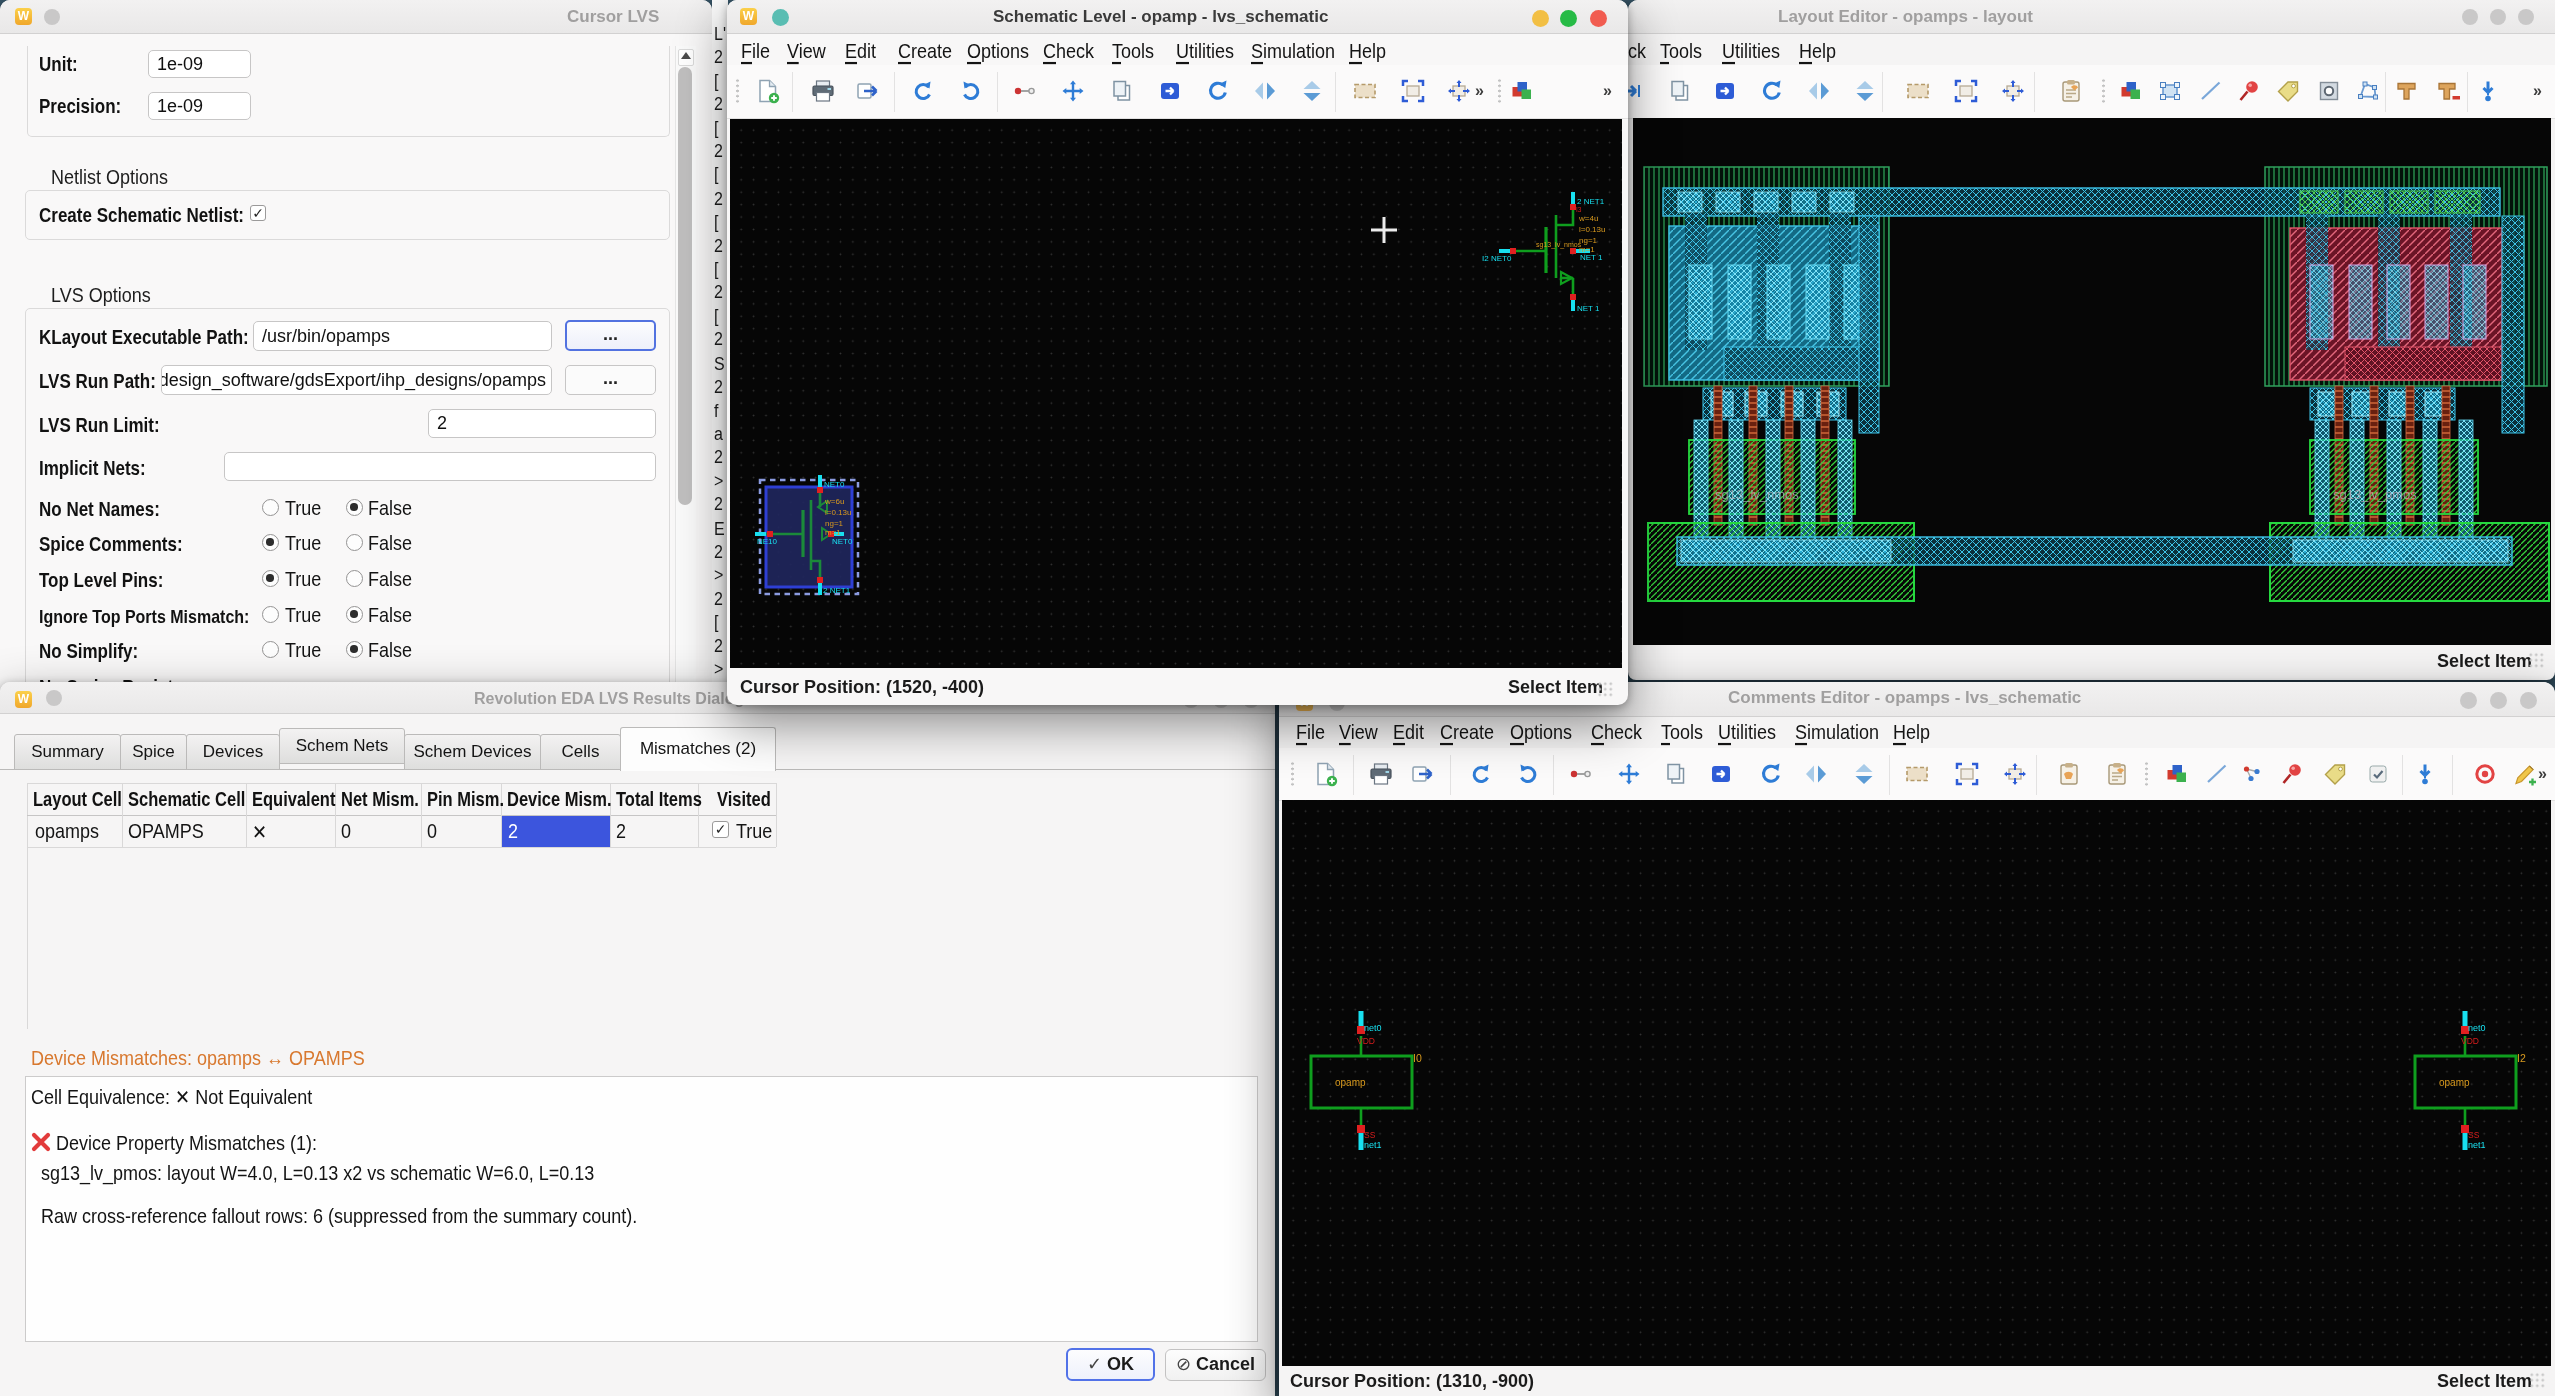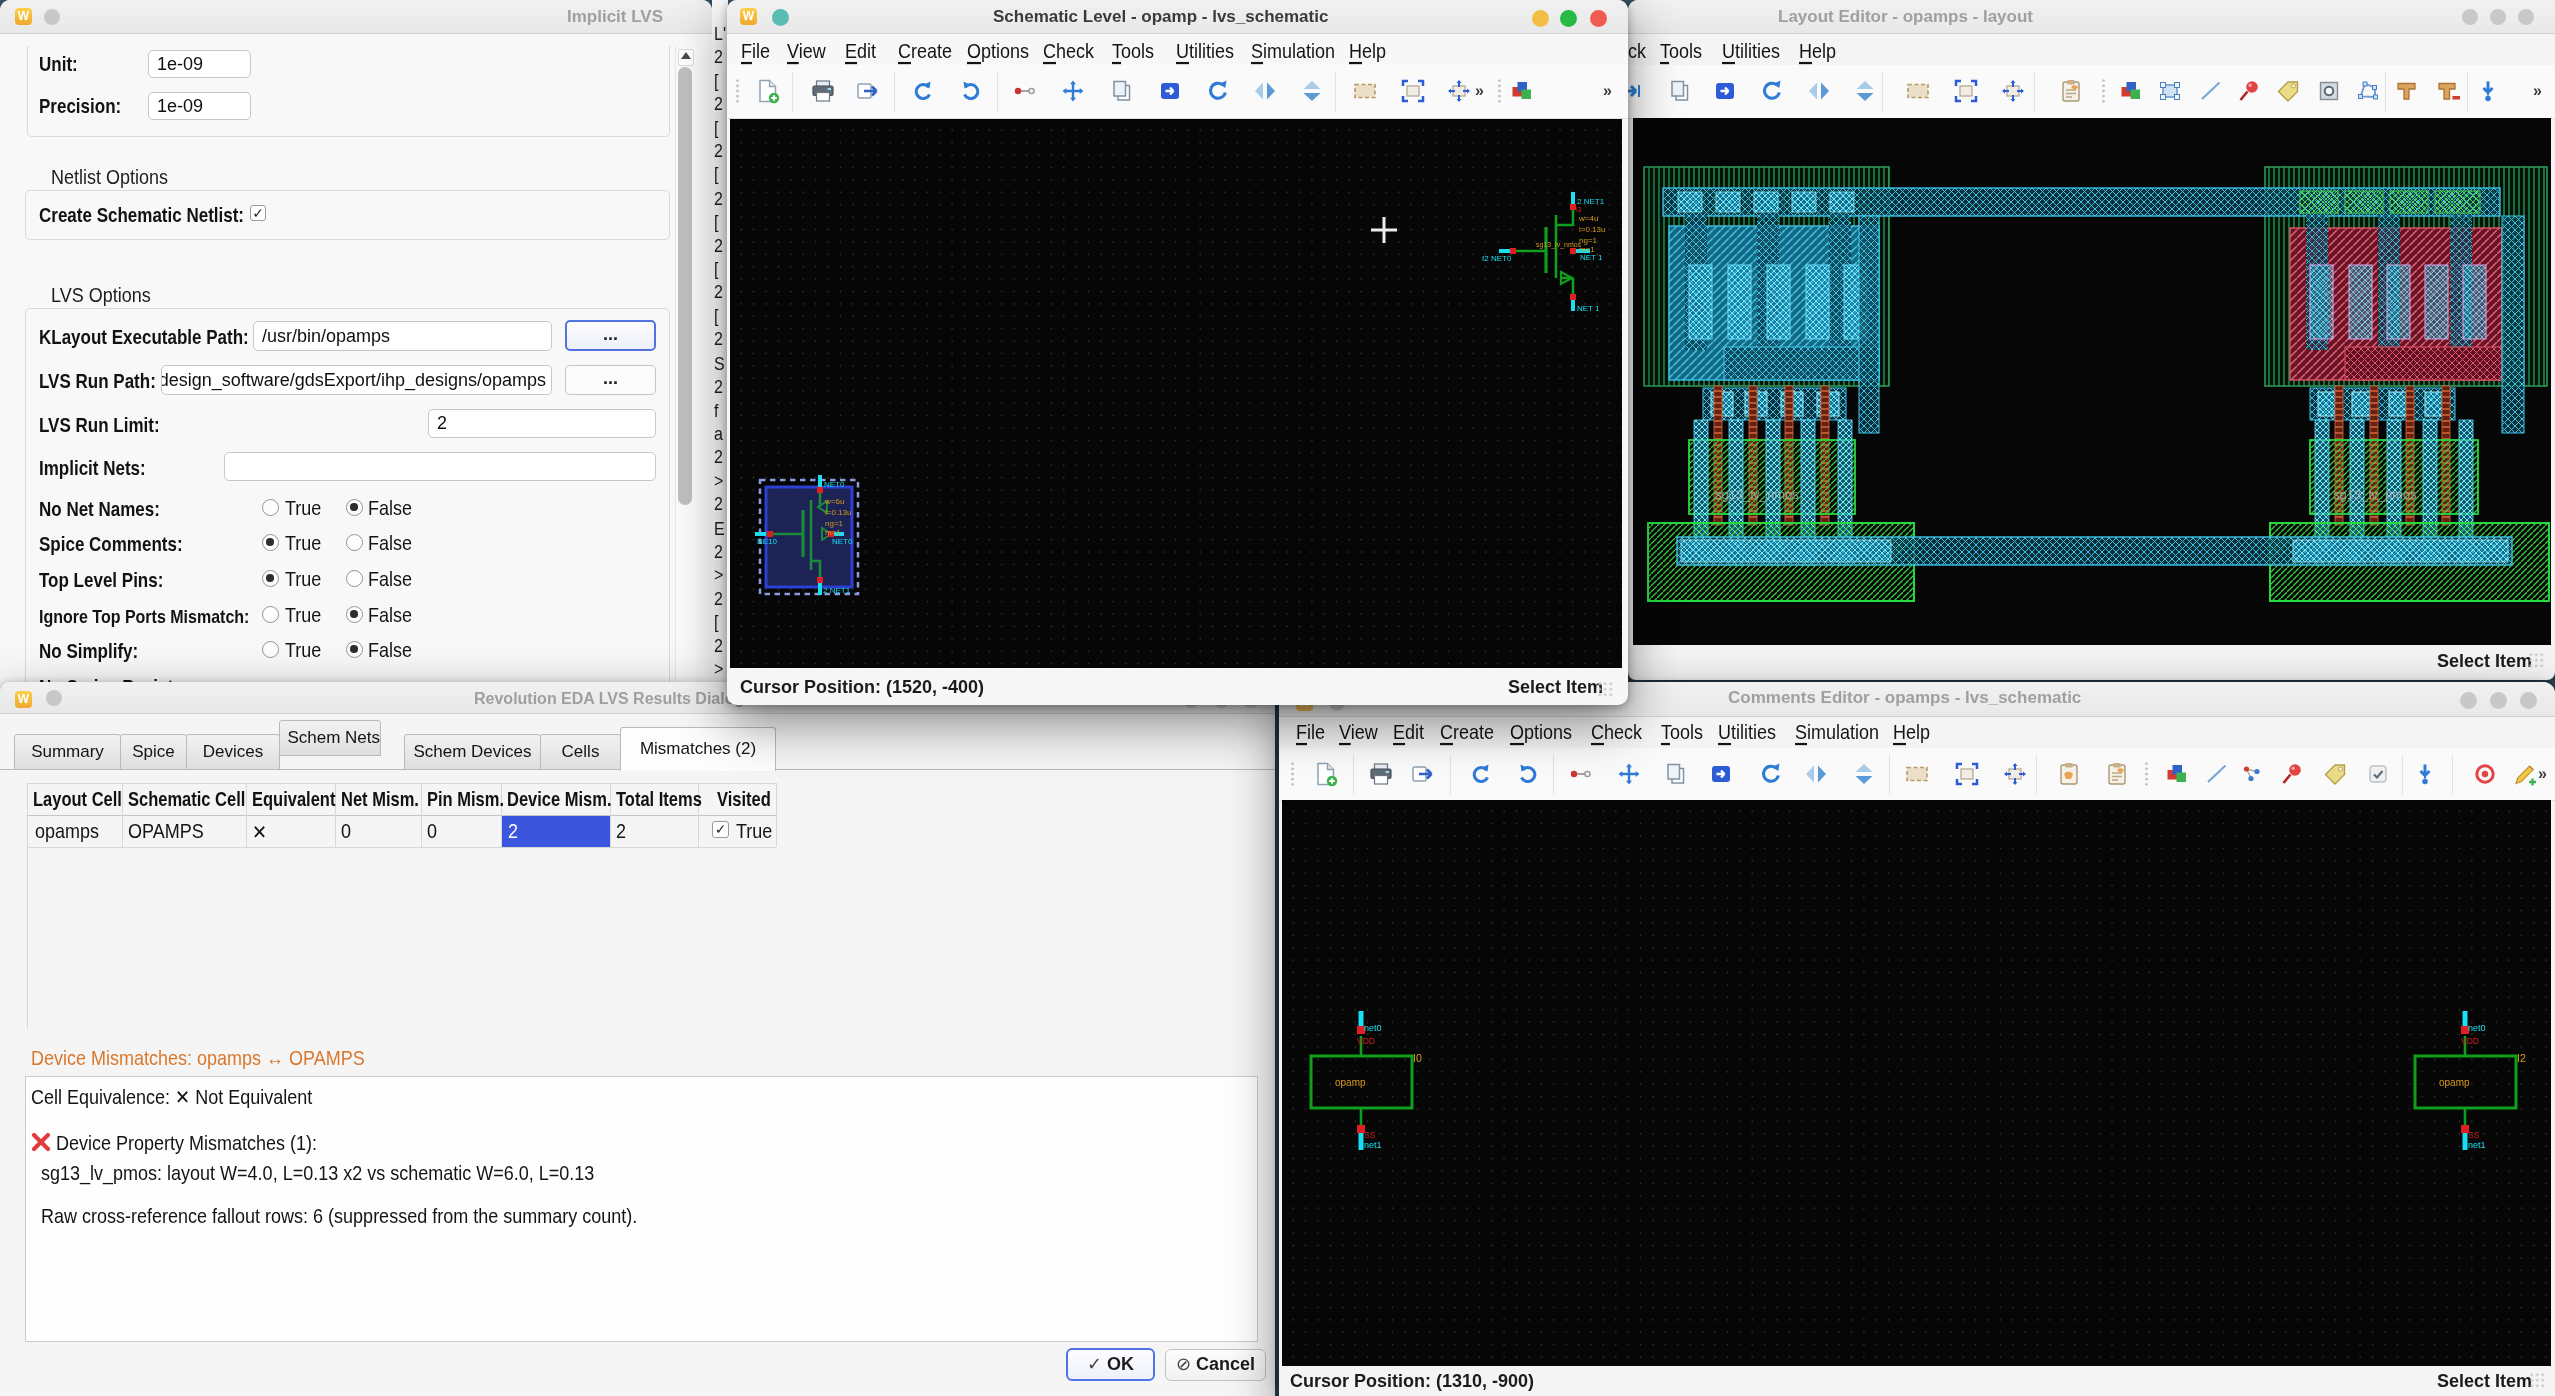--- a/index.html
+++ b/index.html
@@ -43,21 +43,21 @@
        text-align:center;border-radius:3px 3px 0 0;}
   .tab span{position:relative;top:7px;}
   .gline{position:absolute;background:#d9d8d8;}
 </style></head>
 <body>
 
 <div class="win" id="klayout" style="left:0;top:0;width:712px;height:692px;border-radius:10px 10px 0 0;background:#f9f8f8;">
   <div class="tbar"></div>
   <div class="wicon" style="left:15px;">W</div>
   <div class="gcirc" style="left:44px;"></div>
-  <div class="ttl" style="left:567px;">Implicit LVS</div>
+  <div class="ttl" style="left:567px;">Cursor LVS</div>
 
   <div class="gbox" style="left:27px;top:46px;width:643px;height:91px;border-top:none;border-radius:0 0 5px 5px;"></div>
   <div class="lbl" style="left:39px;top:55px;">Unit:</div>
   <div class="inp" style="left:148px;top:50px;width:103px;height:28px;">1e-09</div>
   <div class="lbl" style="left:39px;top:97px;">Precision:</div>
   <div class="inp" style="left:148px;top:92px;width:103px;height:28px;">1e-09</div>
   <div class="txt" style="left:51px;top:167px;color:#1d1d1d;">Netlist Options</div>
 
   <div class="gbox" style="left:25px;top:190px;width:645px;height:50px;"></div>
   <div class="lbl" style="left:39px;top:206px;">Create Schematic Netlist:</div>
@@ -377,21 +377,21 @@
   <div class="gcirc" style="left:46px;top:8px;"></div>
   <div class="ttl" style="left:474px;top:8px;font-size:16px;">Revolution EDA LVS Results Dialogue</div>
   <div class="gcirc" style="left:1183px;top:10px;"></div>
   <div class="gcirc" style="left:1213px;top:10px;"></div>
   <div class="gcirc" style="left:1243px;top:10px;"></div>
   <div id="tabs">
     <div class="abs" style="left:0;top:87px;width:1275px;height:1px;background:#bbbab9;"></div>
     <div class="tab" style="left:14px;top:52px;width:107px;"><span>Summary</span></div>
     <div class="tab" style="left:120px;top:52px;width:67px;"><span>Spice</span></div>
     <div class="tab" style="left:186px;top:52px;width:94px;"><span>Devices</span></div>
-    <div class="tab" style="left:279px;top:38px;width:102px;text-align:right;"><span>Schem Nets</span></div>
+    <div class="tab" style="left:279px;top:46px;width:126px;"><span>Schem Nets</span></div>
     <div class="tab" style="left:404px;top:52px;width:137px;"><span>Schem Devices</span></div>
     <div class="tab" style="left:540px;top:52px;width:81px;"><span>Cells</span></div>
     <div class="tab" style="left:620px;top:45px;width:156px;height:44px;background:#fdfdfd;border-bottom:none;"><span style="top:11px;">Mismatches (2)</span></div>
   </div>
   <div id="rtable" style="position:absolute;left:0;top:0;">
 
     <div class="gline" style="left:27px;top:101px;width:749px;height:1px;"></div>
     <div class="gline" style="left:27px;top:101px;width:1px;height:246px;"></div>
     <div class="gline" style="left:776px;top:101px;width:1px;height:64px;"></div>
     <div class="gline" style="left:27px;top:133px;width:749px;height:1px;background:#c6c5c5;"></div>

